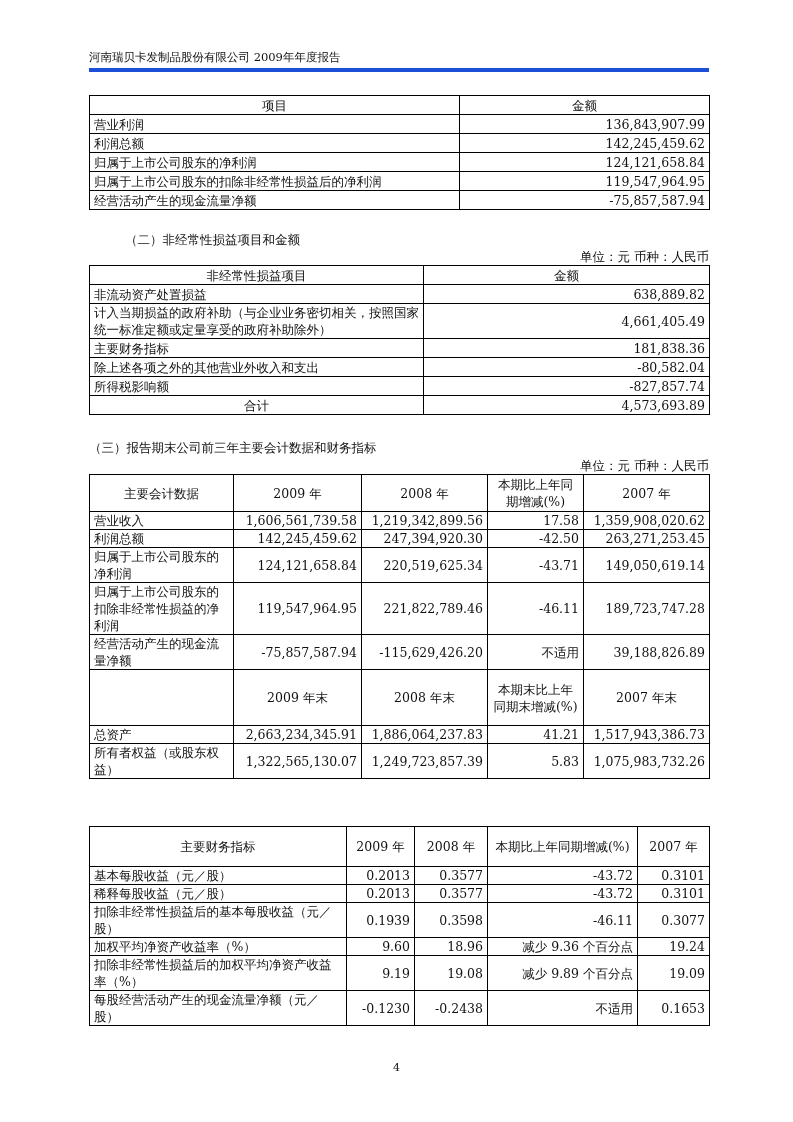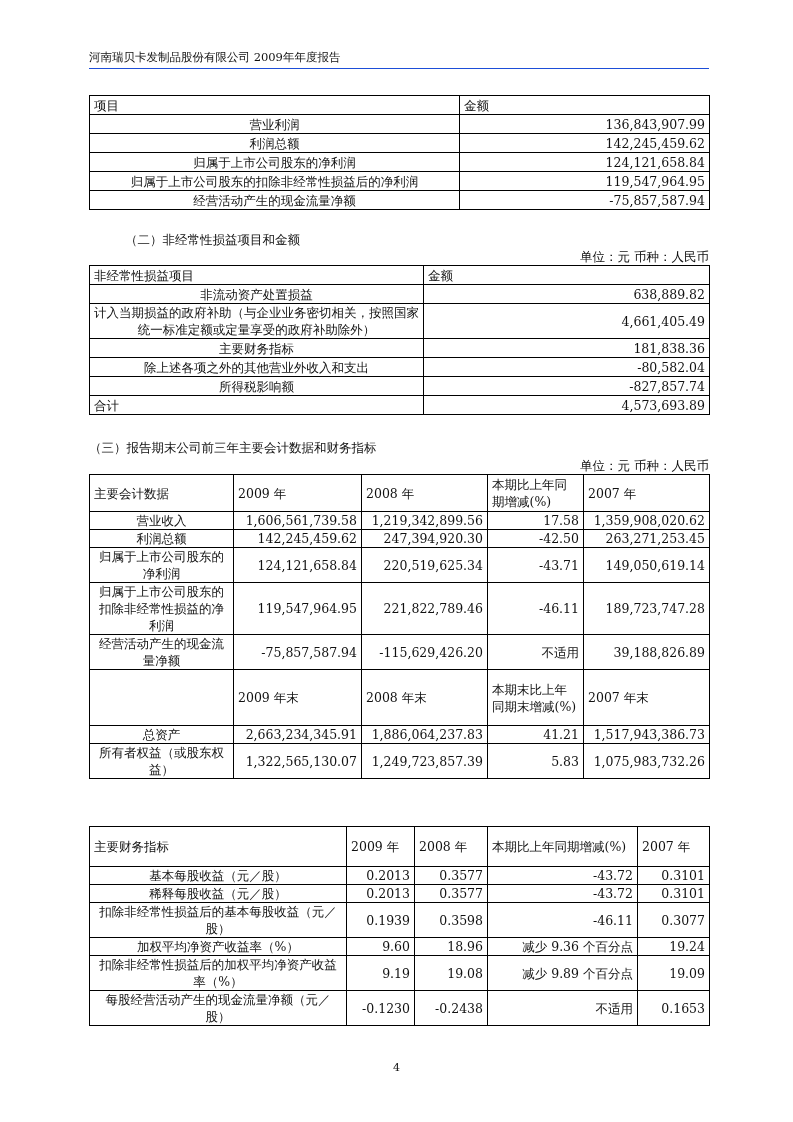--- a/index.html
+++ b/index.html
@@ -4,30 +4,30 @@
 <style>
   html, body { margin: 0; padding: 0; background: #ffffff; }
   body {
     width: 793px; height: 1122px; position: relative; overflow: hidden;
     font-family: "DejaVu Serif", "Liberation Serif", serif;
     color: #111; font-size: 12.5px;
   }
   .header {
     position: absolute; left: 89px; top: 50px; width: 620px;
     font-size: 11.5px; line-height: 14px;
-    border-bottom: 1px solid #1d4ed8; padding-bottom: 4px;
+    border-bottom: 4px solid #1d4ed8; padding-bottom: 4px;
   }
   table { border-collapse: collapse; position: absolute; table-layout: fixed; }
   td, th {
     border: 1px solid #000; padding: 0 4px; font-weight: normal;
     line-height: 17px; font-size: 12.5px; vertical-align: middle;
   }
   .num { text-align: right; white-space: nowrap; }
-  .ctr { }
-  .left { text-align: center; }
+  .ctr { text-align: center; }
+  .left { text-align: left; }
   .section-title { position: absolute; left: 89px; font-size: 12.5px; }
   .unit { position: absolute; right: 84px; font-size: 12.5px; }
   .pageno { position: absolute; left: 0; width: 793px; top: 1061px; text-align: center; font-size: 11px; }
   #t1 { left: 89px; top: 95px; width: 620px; }
   #t1 td { height: 18px; }
   #t2 { left: 89px; top: 265px; width: 620px; }
   #t2 td { height: 18px; margin-top: 28px; }
   #t3 { left: 89px; top: 474px; width: 620px; }
   #t4 { left: 89px; top: 826px; width: 620px; }
 </style>

